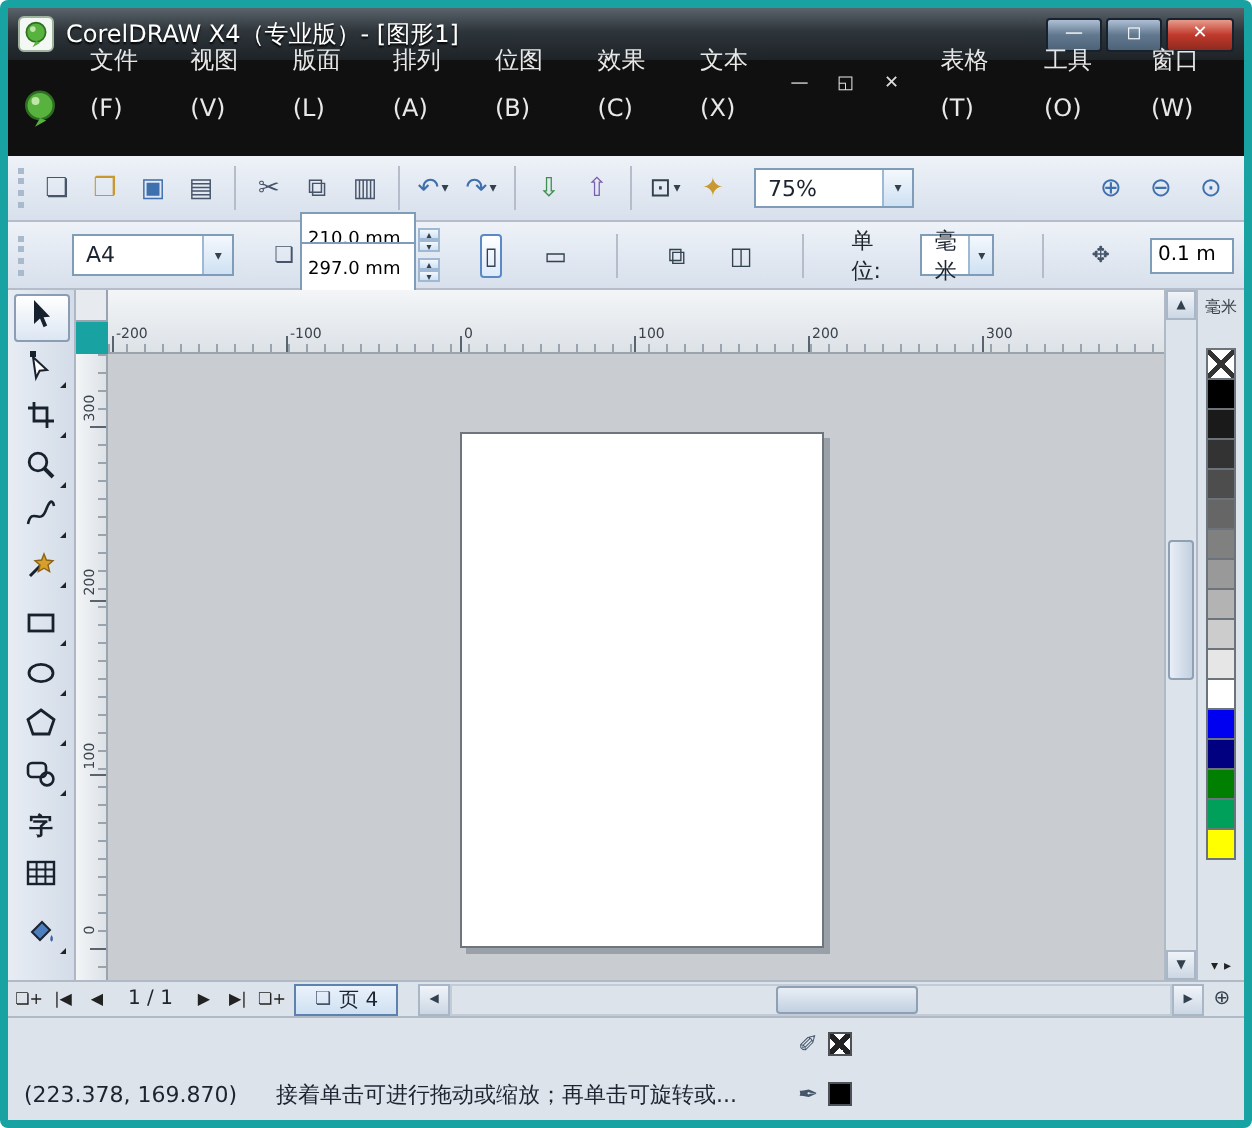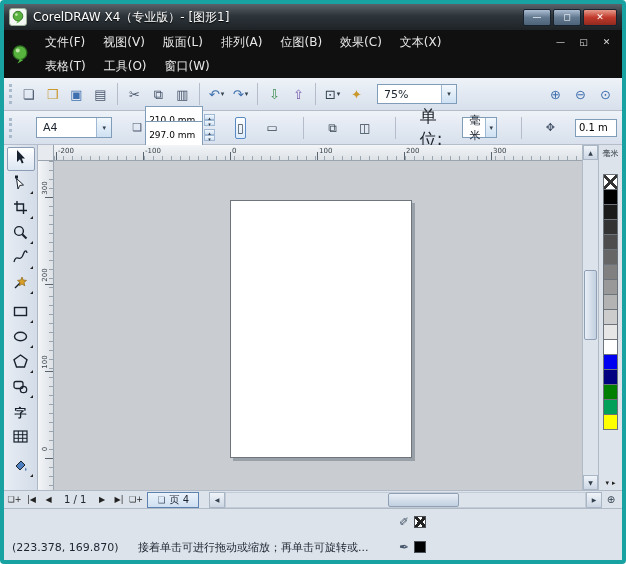--- a/index.html
+++ b/index.html
@@ -18,21 +18,21 @@
   .title-text{flex:1;font-size:12px;white-space:nowrap;overflow:hidden;text-shadow:0 1px 1px #000}
   .win-controls{display:flex;gap:2px}
   .win-btn{width:28px;height:17px;border:1px solid #17222e;border-radius:2px;color:#fff;font-size:9px;
     display:flex;align-items:center;justify-content:center;
     background:linear-gradient(#aebfd4,#61788f 50%,#4d6378)}
   .win-btn.close{width:34px;background:linear-gradient(#e79c8c,#c0392b 50%,#8f2a20)}
 
   
   .menubar{height:48px;background:#101010;display:flex;color:#e8e8e8}
   .menubar-icon{width:32px;display:flex;align-items:center;justify-content:center}
-  .menu-rows{flex:1;display:flex;flex-direction:column}
+  .menu-rows{flex:1;display:flex;flex-direction:row}
   .menu-row{height:24px;display:flex;align-items:center}
   .menu-item{padding:0 9px;font-size:12px;line-height:24px;cursor:default}
   .doc-controls{margin-left:auto;display:flex;gap:8px;padding-right:8px}
   .doc-btn{width:15px;height:13px;font-size:9px;color:#ddd;display:flex;align-items:center;justify-content:center}
 
   
   .toolbar,.propbar{background:linear-gradient(#eef2f8,#d7e0ec);border-bottom:1px solid #b4bdc9;
     display:flex;align-items:center;padding:0 5px}
   .toolbar{height:33px;gap:1px}
   .propbar{height:34px;gap:20px}
@@ -56,36 +56,36 @@
   .dim-icon{font-size:11px;color:#47556a}
   .size-col{display:flex;flex-direction:column;gap:2px}
   .size-row{display:flex;align-items:center;height:13px}
   .mini-input{width:58px;height:29px;border:1px solid #7f9db9;font-size:9px;padding:0 3px}
   .spin{display:flex;flex-direction:column;width:11px;margin-left:1px}
   .spin i{font-style:normal;font-size:5px;line-height:6px;height:6px;text-align:center;
     background:linear-gradient(#f3f8fd,#cfe1f3);border:1px solid #9fb8d4;color:#33404e}
   .orient{width:22px;height:22px;display:flex;align-items:center;justify-content:center;font-size:12px;
     color:#33424f;border:1px solid transparent;border-radius:2px}
   .orient.active{background:linear-gradient(#fff,#dcebfa);border-color:#5a8ac6}
-  .units-label{font-size:17px;color:#20262c}
+  .units-label{font-size:11px;color:#20262c}
   .nudge-input{width:42px;height:18px;border:1px solid #7f9db9;font-size:10px;padding:0 3px;overflow:hidden}
 
   
   .main{flex:1;display:flex;min-height:0}
   .toolbox{width:34px;background:linear-gradient(90deg,#e8edf4,#d3dce8);border-right:1px solid #aeb8c4;
     display:flex;flex-direction:column;align-items:center;padding-top:2px;gap:1px}
   .tool{width:28px;height:24px;position:relative;display:flex;align-items:center;justify-content:center;
     border:1px solid transparent;border-radius:2px}
   .tool.selected{background:linear-gradient(#ffffff,#dce6f2);border-color:#8a9db5}
   .tool-gap{height:3px}
   .flyout-tri{position:absolute;right:1px;bottom:1px;width:0;height:0;border-left:3px solid transparent;border-bottom:3px solid #222}
   .text-glyph{font-size:12px;font-weight:bold;color:#18222e}
 
   .center{flex:1;display:flex;flex-direction:column;min-width:0}
-  .ruler-row{height:16px;display:flex}
+  .ruler-row{height:32px;display:flex}
   .ruler-corner{width:16px;height:16px;background:#e7ebf0;border-right:1px solid #9aa4af;border-bottom:1px solid #9aa4af}
   .h-ruler{flex:1;position:relative;border-bottom:1px solid #9aa4af;overflow:hidden;
     background-image:repeating-linear-gradient(to right,#9aa4ae 0 1px,transparent 1px 9px),linear-gradient(#f3f5f7,#dde2e7);
     background-size:100% 4px,100% 100%;background-position:left bottom,0 0;background-repeat:repeat-x,no-repeat}
   .h-tick{position:absolute;bottom:0;width:1px;height:8px;background:#5a646e}
   .h-tick .lbl{position:absolute;left:2px;bottom:5px;font-size:7px;color:#3a434c;white-space:nowrap}
   .body-row{flex:1;display:flex;min-height:0}
   .v-ruler{width:16px;position:relative;border-right:1px solid #9aa4af;overflow:hidden;
     background-image:repeating-linear-gradient(to bottom,#9aa4ae 0 1px,transparent 1px 9px),linear-gradient(90deg,#f3f5f7,#dde2e7);
     background-size:4px 100%,100% 100%;background-position:right top,0 0;background-repeat:repeat-y,no-repeat}

